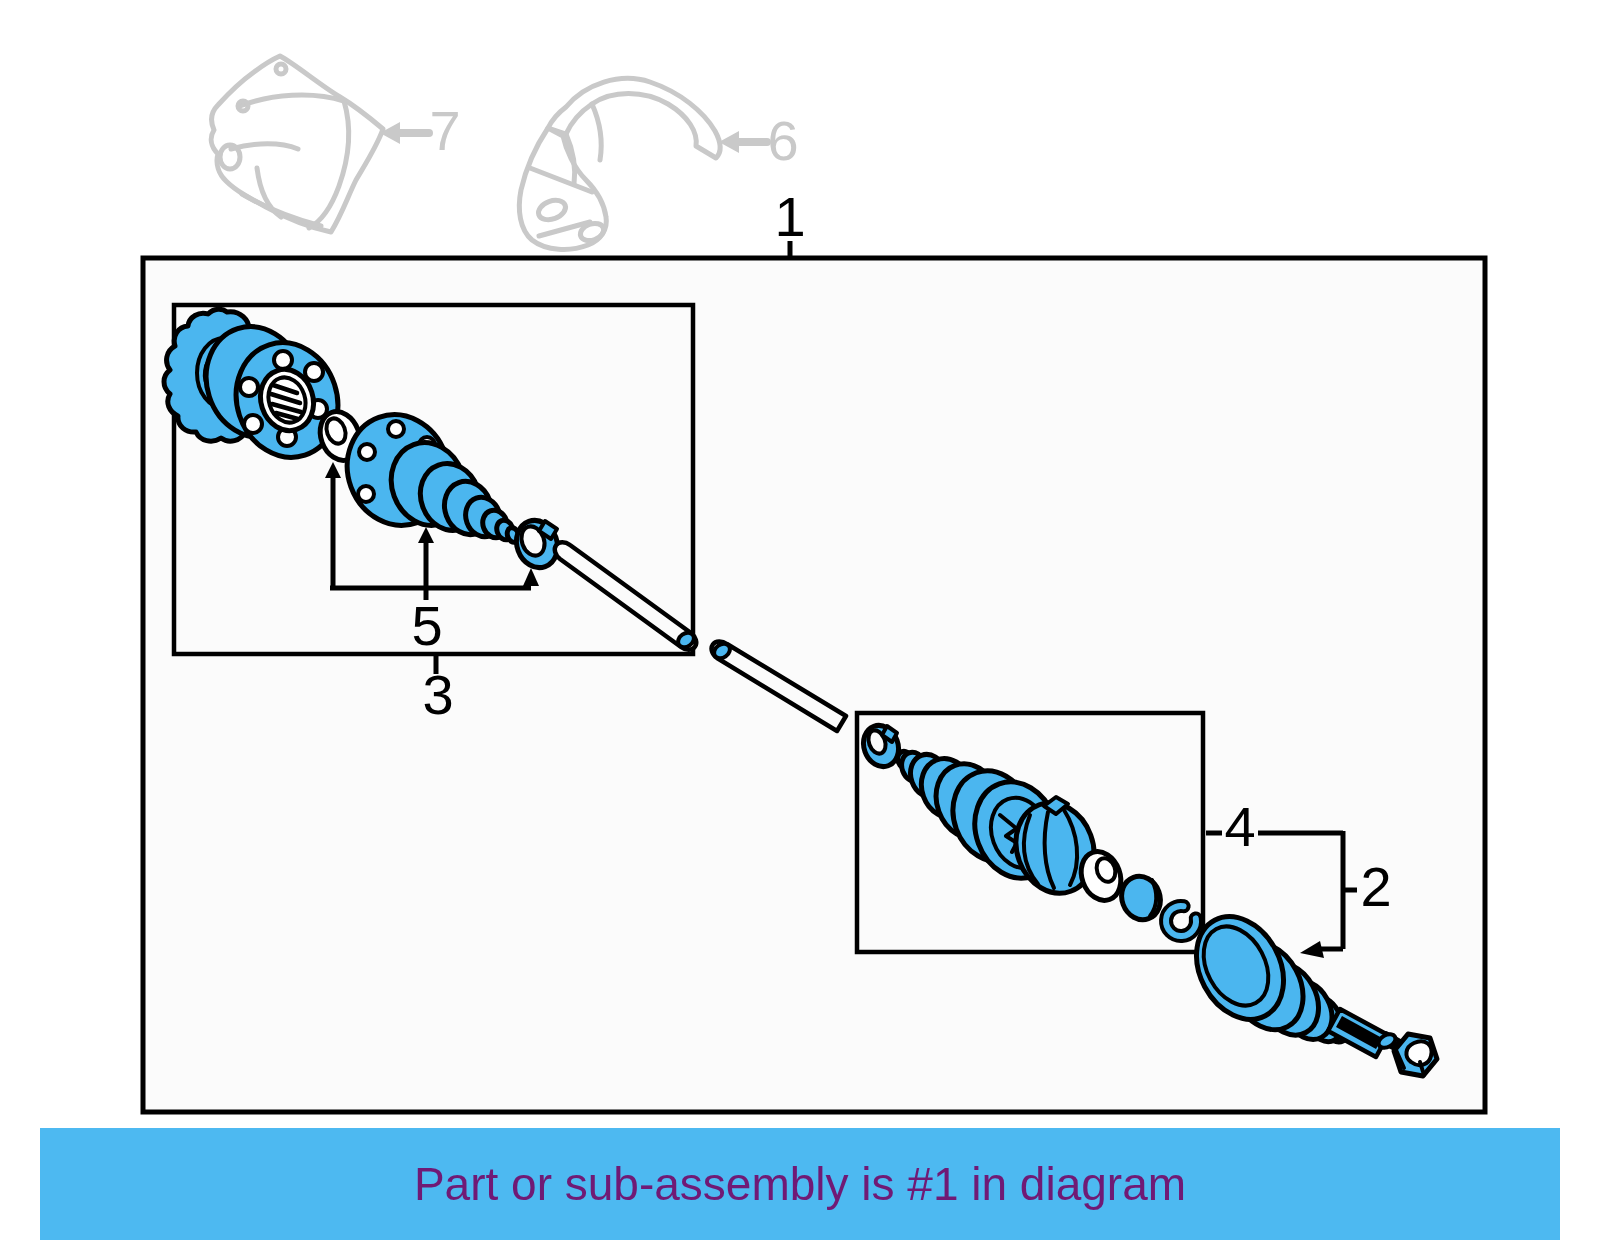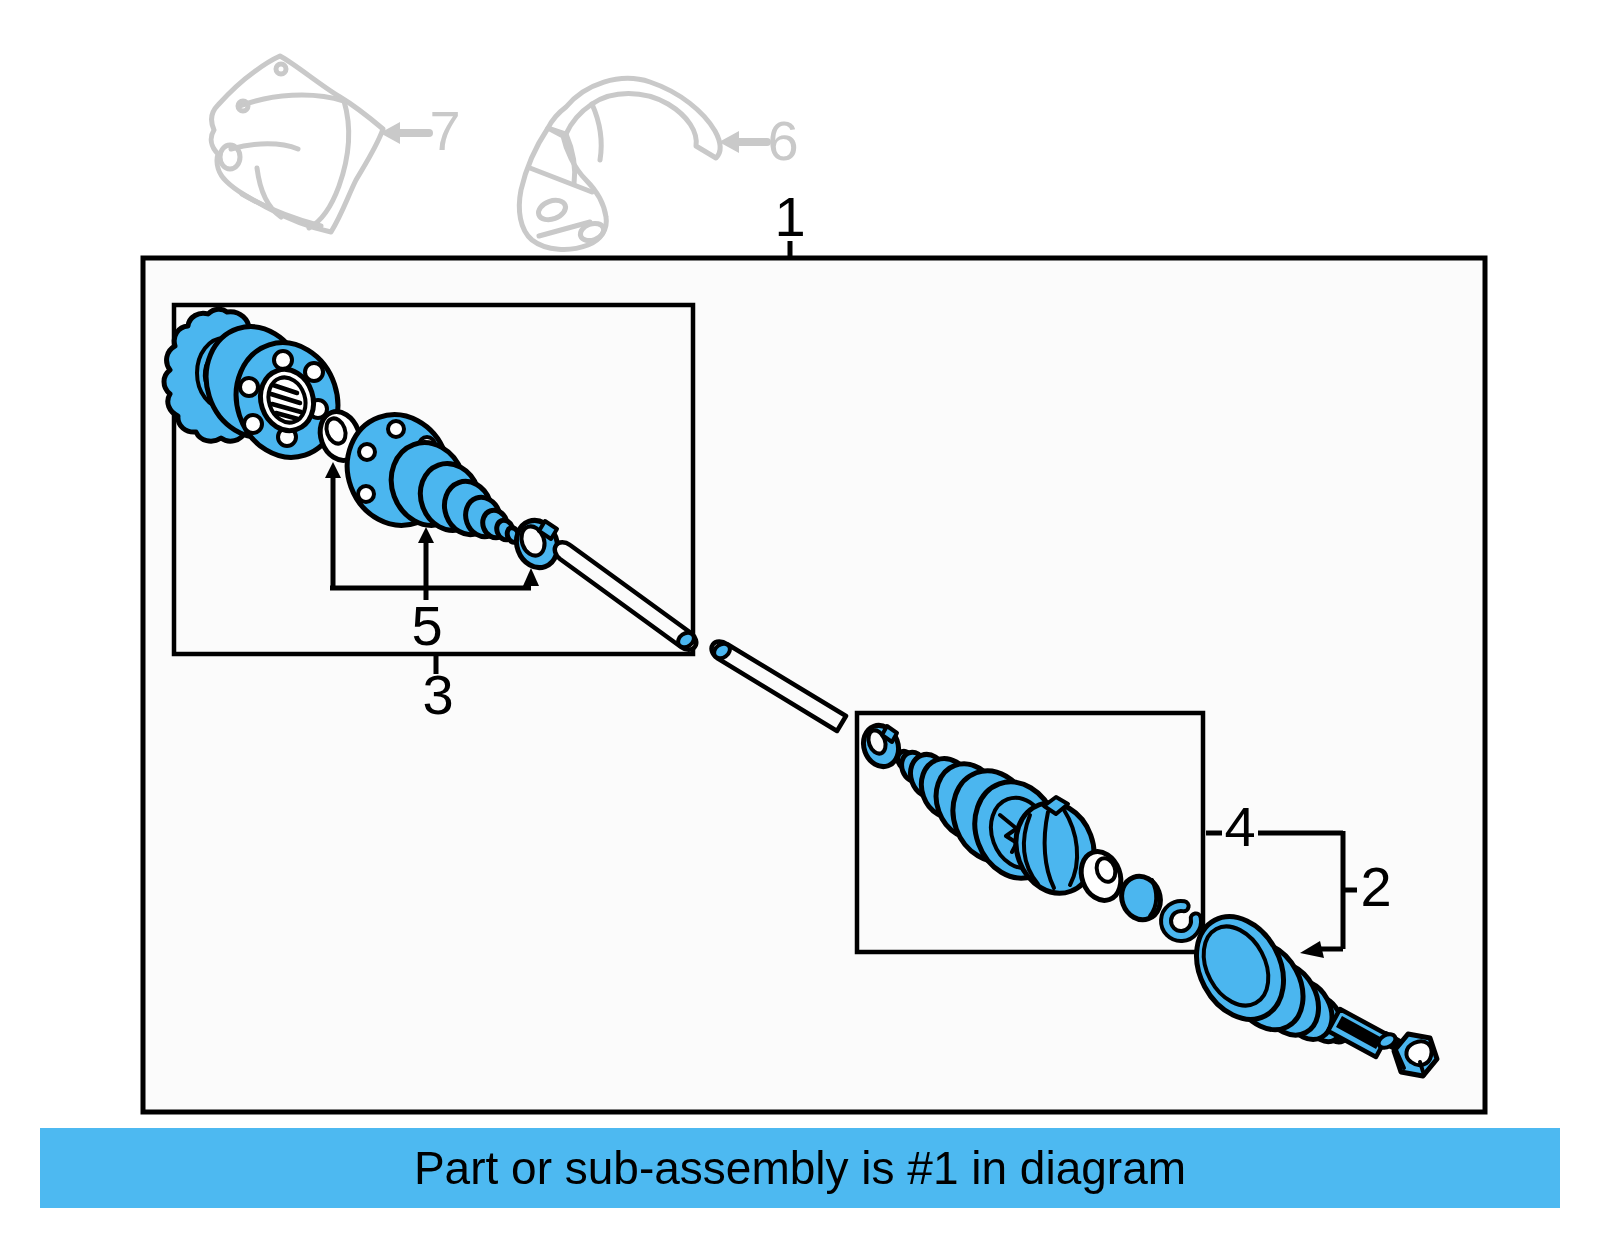--- a/index.html
+++ b/index.html
@@ -2,22 +2,22 @@
 <html><head>
 <meta charset="utf-8">
 <style>
   html,body{margin:0;padding:0;background:#FFFFFF;}
   #stage{position:relative;width:1600px;height:1249px;background:#FFFFFF;overflow:hidden;
          font-family:"Liberation Sans",sans-serif;}
   #stage svg{position:absolute;left:0;top:0;}
   svg text{font-family:"Liberation Sans",sans-serif;}
   .callout{font-size:56px;fill:#000000;}
   .ghost-callout{font-size:56px;}
-  .banner{position:absolute;left:40px;top:1128px;width:1520px;height:80px;
-          background:#4DB9F1;color:#000000;display:flex;
+  .banner{position:absolute;left:40px;top:1128px;width:1520px;height:112px;
+          background:#4DB9F1;color:#701a75;display:flex;
           align-items:center;justify-content:center;text-align:center;
           font-size:46px;line-height:46px;}
 </style>
 </head>
 <body>
 
 <div id="stage">
 <svg width="1600" height="1125" viewBox="0 0 1600 1125">
 
   <g fill="none" stroke-width="5" stroke-linecap="round" stroke-linejoin="round" stroke="#C9C9C9">

